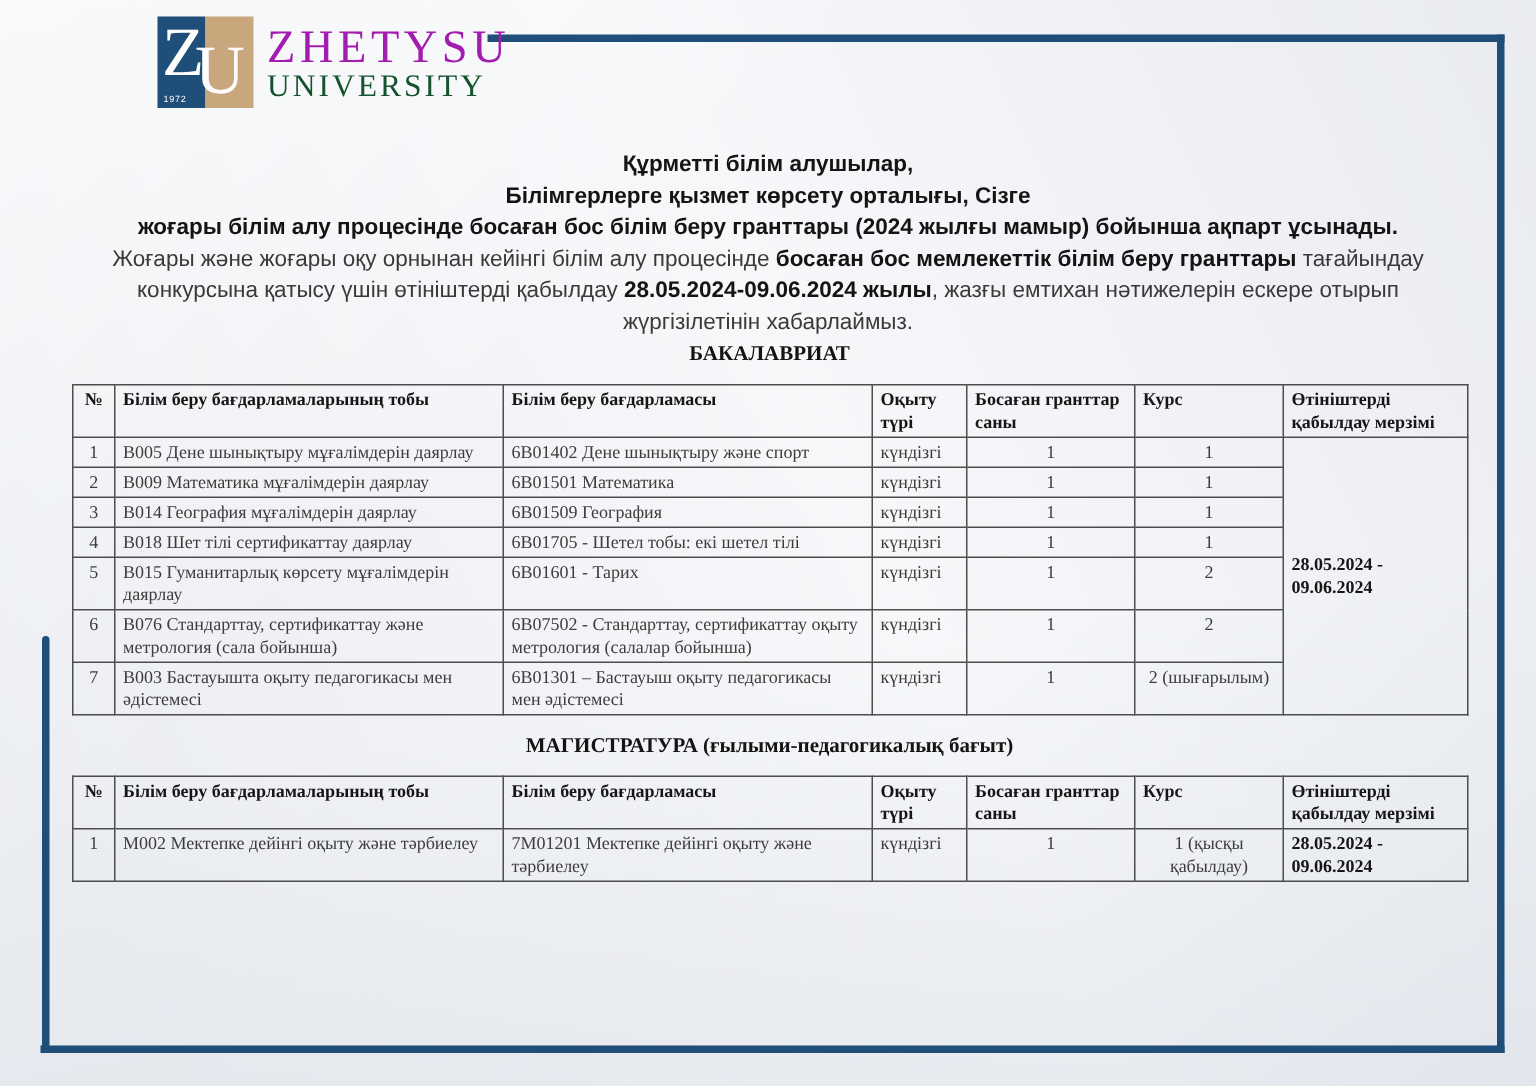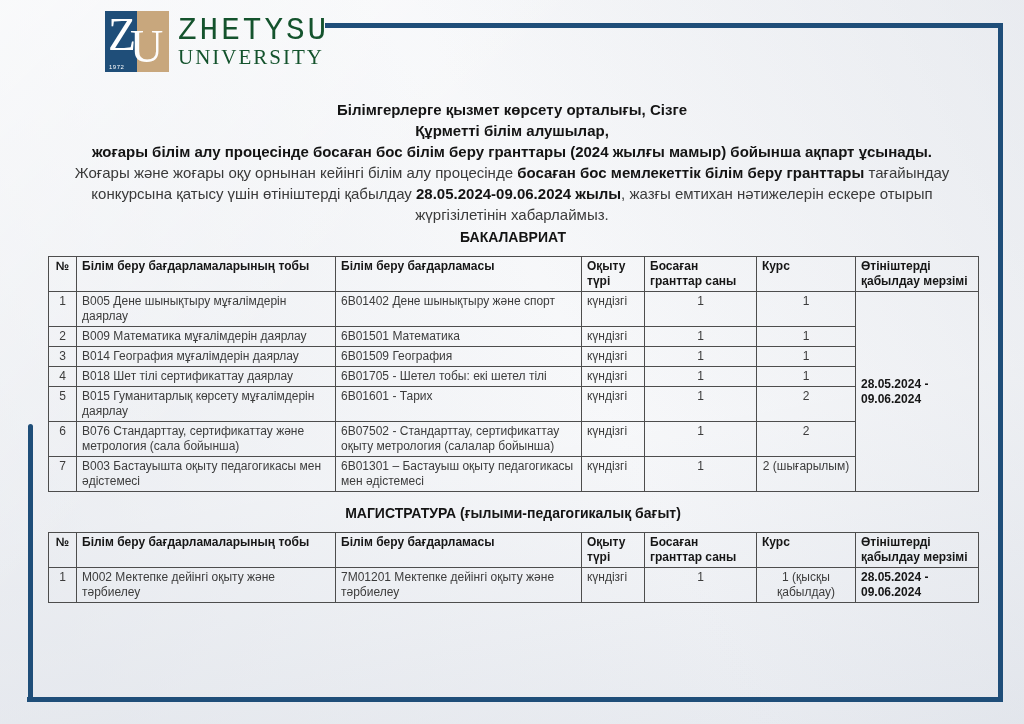--- a/index.html
+++ b/index.html
@@ -26,30 +26,30 @@
 
   
   .logo { position:absolute; left:105px; top:11px; display:flex; align-items:center; }
   .logo-mark { position:relative; width:64px; height:61px; flex:0 0 auto; }
   .half-blue { position:absolute; left:0; top:0; width:32px; height:61px; background:#1f4e79; }
   .half-tan  { position:absolute; left:32px; top:0; width:32px; height:61px; background:#c8a77d; }
   .logo-z { position:absolute; left:3px; top:-3px; font-family:"Liberation Serif",serif; font-size:46px; color:#fff; }
   .logo-u { position:absolute; left:25px; top:9px;  font-family:"Liberation Serif",serif; font-size:46px; color:#fdfdfd; }
   .logo-year { position:absolute; left:4px; bottom:2px; font-size:6px; color:#fff; letter-spacing:.5px; }
   .logo-text { margin-left:9px; }
-  .logo-name { font-family:Liberation Mono, monospace; font-size:31px; line-height:31px; color:#14532d; letter-spacing:3px; }
+  .logo-name { font-family:Liberation Serif, serif; font-size:31px; line-height:31px; color:#a21caf; letter-spacing:3px; }
   .logo-sub  { font-family:"Liberation Serif",serif; font-size:21px; line-height:23px; color:#14532d; letter-spacing:2px; }
 
   
   .intro { position:absolute; left:59px; top:99px; width:906px; text-align:center;
            font-size:15px; line-height:21px; color:#3a3a3a; }
   .intro .b { font-weight:bold; color:#141414; }
 
   
-  .main { position:absolute; left:48px; top:229px; width:930px; }
+  .main { position:absolute; left:48px; top:229px; width:930px;font-family:Liberation Serif, serif; }
   .section-title { text-align:center; font-weight:bold; font-size:14px; color:#141414; }
   .section-title.second { margin-top:13px; }
 
   table { border-collapse:collapse; table-layout:fixed; width:930px; margin-top:11px;
           font-size:12px; line-height:15px; color:#3c3c3c; }
   col.c-num    { width:28px; }
   col.c-group  { width:259px; }
   col.c-prog   { width:246px; }
   col.c-mode   { width:63px; }
   col.c-grants { width:112px; }
@@ -77,22 +77,22 @@
     <div class="logo-u">U</div>
     <div class="logo-year">1972</div>
   </div>
   <div class="logo-text">
     <div class="logo-name">ZHETYSU</div>
     <div class="logo-sub">UNIVERSITY</div>
   </div>
 </div>
 
 <div class="intro">
+  <div class="b">Құрметті білім алушылар,</div>
   <div class="b">Білімгерлерге қызмет көрсету орталығы, Сізге</div>
-  <div class="b">Құрметті білім алушылар,</div>
   <div class="b">жоғары білім алу процесінде босаған бос білім беру гранттары (2024 жылғы мамыр) бойынша ақпарт ұсынады.</div>
   <div><span>Жоғары және жоғары оқу орнынан кейінгі білім алу процесінде </span><span class="b">босаған бос мемлекеттік білім беру гранттары</span><span> тағайындау конкурсына қатысу үшін өтініштерді қабылдау </span><span class="b">28.05.2024-09.06.2024 жылы</span><span>, жазғы емтихан нәтижелерін ескере отырып жүргізілетінін хабарлаймыз.</span></div>
 </div>
 
 <div class="main">
 
   <div class="section-title">БАКАЛАВРИАТ</div>
 
   <table>
     <colgroup>

